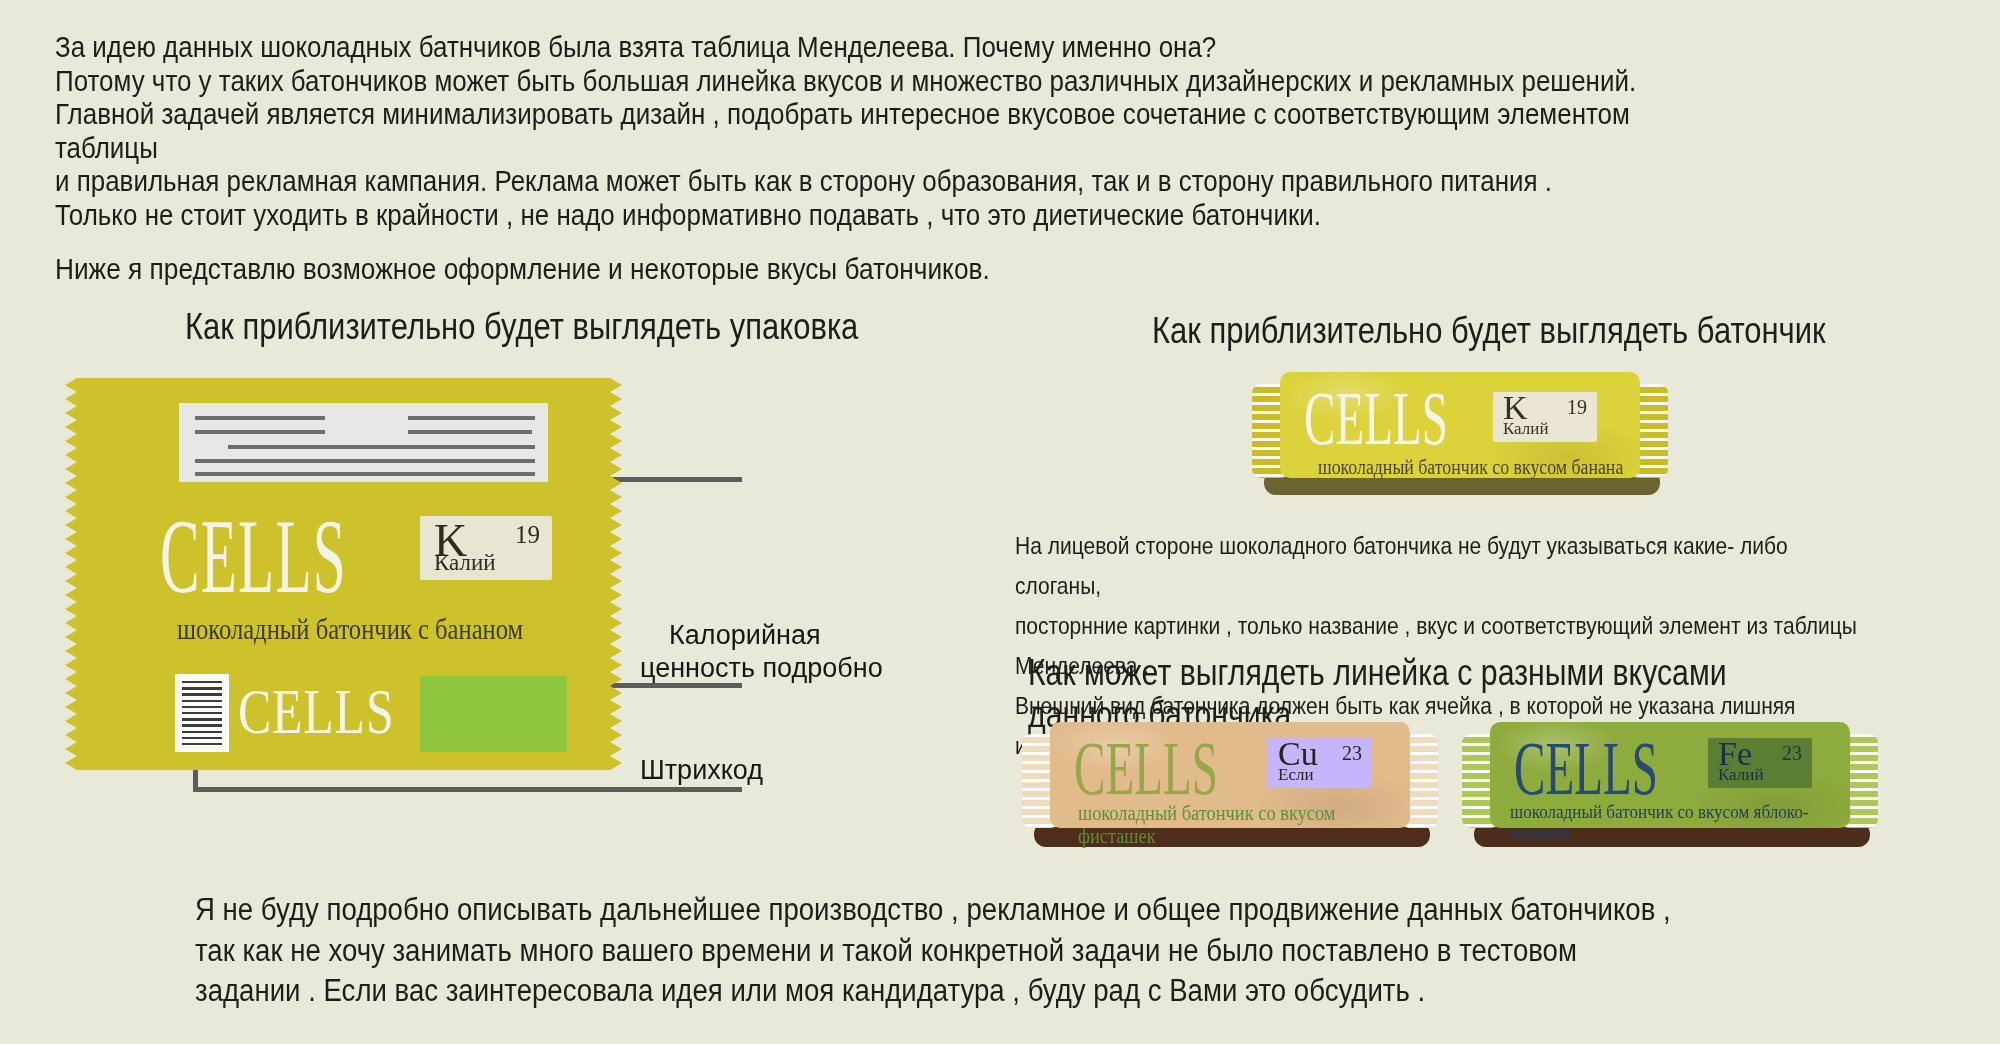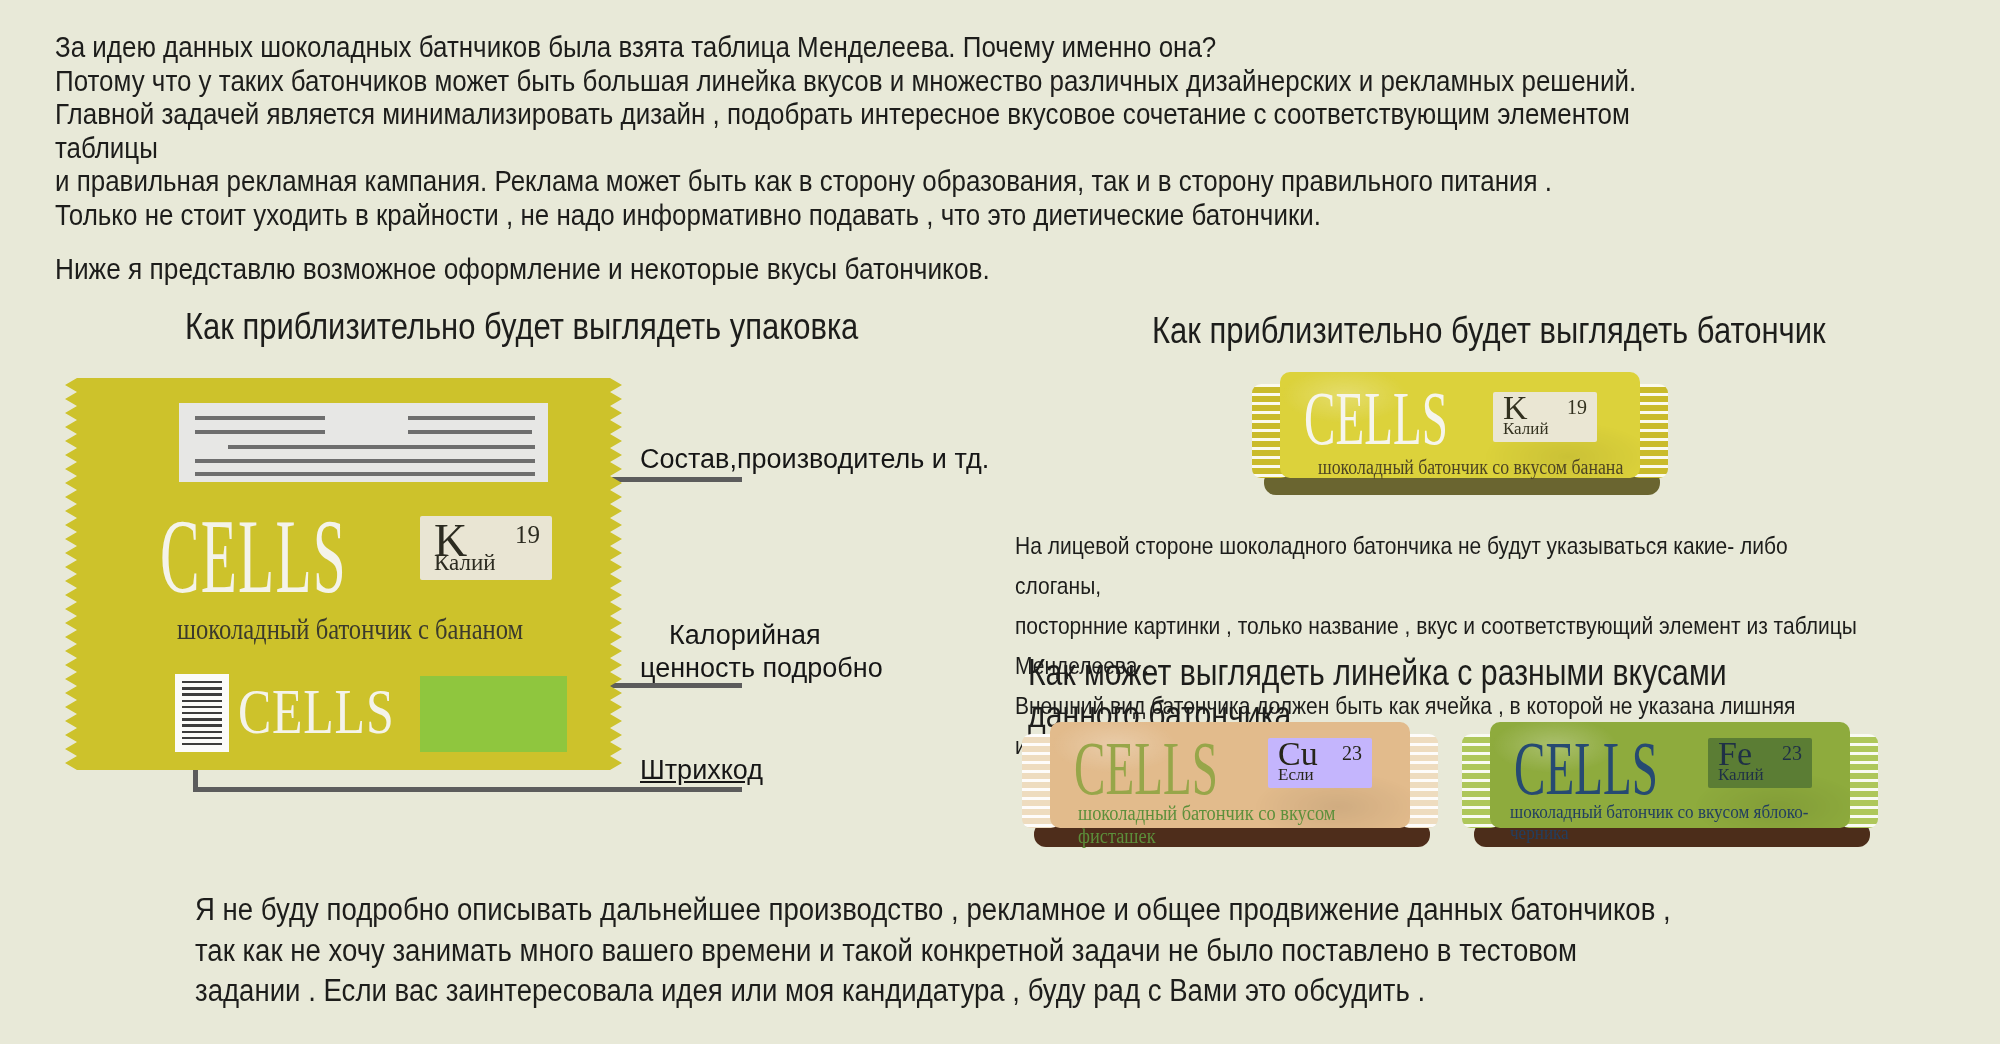--- a/index.html
+++ b/index.html
@@ -41,21 +41,21 @@
   
   .cl{position:absolute;background:#5c5c5c;z-index:1;}
   .cl-top  {left:593px;top:477px;width:149px;height:5px;}
   .cl-mid  {left:593px;top:683px;width:149px;height:5px;}
   .cl-bar-v{left:193px;top:756px;width:5px;height:36px;}
   .cl-bar-h{left:193px;top:787px;width:549px;height:5px;}
   .lab{position:absolute;font-size:27px;color:#161616;z-index:3;}
   .lab-comp{left:640px;top:444px;}
   .lab-cal1{left:669px;top:620px;}
   .lab-cal2{left:640px;top:653px;}
-  .lab-bc  {left:640px;top:755px;text-decoration:underline;}
+  .lab-bc  {left:640px;top:755px;}
   
   .bar{position:absolute;width:416px;height:132px;}
   .bar .shadow{position:absolute;left:12px;width:396px;height:25px;border-radius:12px;}
   .bar .crimp{position:absolute;top:12px;width:38px;height:94px;border-radius:9px;
      background-image:repeating-linear-gradient(180deg,rgba(255,255,255,.92) 0 3px,rgba(255,255,255,0) 3px 9px);}
   .bar .crimp.left{left:0;}  .bar .crimp.right{right:0;}
   .bar .body{position:absolute;left:28px;top:0;width:360px;height:106px;border-radius:10px;}
   .bar .body::before{content:"";position:absolute;inset:0;border-radius:10px;
      background:radial-gradient(90px 40px at 18% 22%,rgba(255,255,255,.25),rgba(255,255,255,0) 70%),
                 radial-gradient(120px 50px at 80% 80%,rgba(0,0,0,.08),rgba(0,0,0,0) 70%);}
@@ -106,21 +106,20 @@
 
   <div class="note cond">Ниже я представлю возможное оформление и некоторые вкусы батончиков.</div>
 
   <div class="h-left cond">Как приблизительно будет выглядеть упаковка</div>
   <div class="h-right cond">Как приблизительно будет выглядеть батончик</div>
 
   <div class="cl cl-top"></div>
   <div class="cl cl-mid"></div>
   <div class="cl cl-bar-v"></div>
   <div class="cl cl-bar-h"></div>
-  <div class="lab lab-comp">Состав,производитель и тд.</div>
   <div class="lab lab-cal1">Калорийная</div>
   <div class="lab lab-cal2">ценность подробно</div>
   <div class="lab lab-bc">Штрихкод</div>
 
   <div class="package" style="clip-path: polygon(12px 0px, 545px 0px, 557px 7px, 545px 14px, 557px 21px, 545px 28px, 557px 35px, 545px 42px, 557px 49px, 545px 56px, 557px 63px, 545px 70px, 557px 77px, 545px 84px, 557px 91px, 545px 98px, 557px 105px, 545px 112px, 557px 119px, 545px 126px, 557px 133px, 545px 140px, 557px 147px, 545px 154px, 557px 161px, 545px 168px, 557px 175px, 545px 182px, 557px 189px, 545px 196px, 557px 203px, 545px 210px, 557px 217px, 545px 224px, 557px 231px, 545px 238px, 557px 245px, 545px 252px, 557px 259px, 545px 266px, 557px 273px, 545px 280px, 557px 287px, 545px 294px, 557px 301px, 545px 308px, 557px 315px, 545px 322px, 557px 329px, 545px 336px, 557px 343px, 545px 350px, 557px 357px, 545px 364px, 557px 371px, 545px 378px, 557px 385px, 545px 392px, 12px 392px, 0px 385px, 12px 378px, 0px 371px, 12px 364px, 0px 357px, 12px 350px, 0px 343px, 12px 336px, 0px 329px, 12px 322px, 0px 315px, 12px 308px, 0px 301px, 12px 294px, 0px 287px, 12px 280px, 0px 273px, 12px 266px, 0px 259px, 12px 252px, 0px 245px, 12px 238px, 0px 231px, 12px 224px, 0px 217px, 12px 210px, 0px 203px, 12px 196px, 0px 189px, 12px 182px, 0px 175px, 12px 168px, 0px 161px, 12px 154px, 0px 147px, 12px 140px, 0px 133px, 12px 126px, 0px 119px, 12px 112px, 0px 105px, 12px 98px, 0px 91px, 12px 84px, 0px 77px, 12px 70px, 0px 63px, 12px 56px, 0px 49px, 12px 42px, 0px 35px, 12px 28px, 0px 21px, 12px 14px, 0px 7px, 12px 0px);">
     <div class="infobox">
       <div class="ibar ib1"></div>
       <div class="ibar ib2"></div>
       <div class="ibar ib3"></div>
       <div class="ibar ib4"></div>

